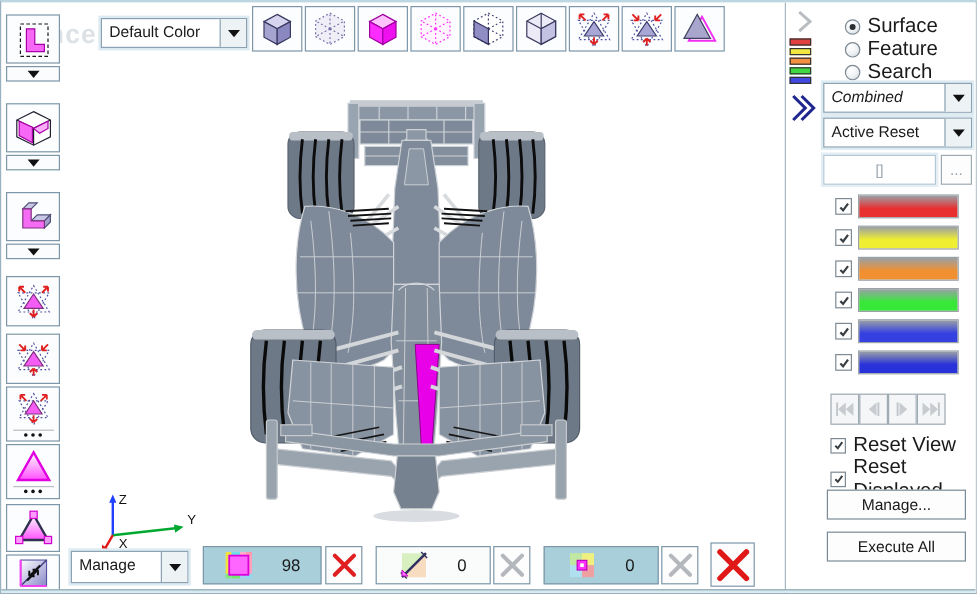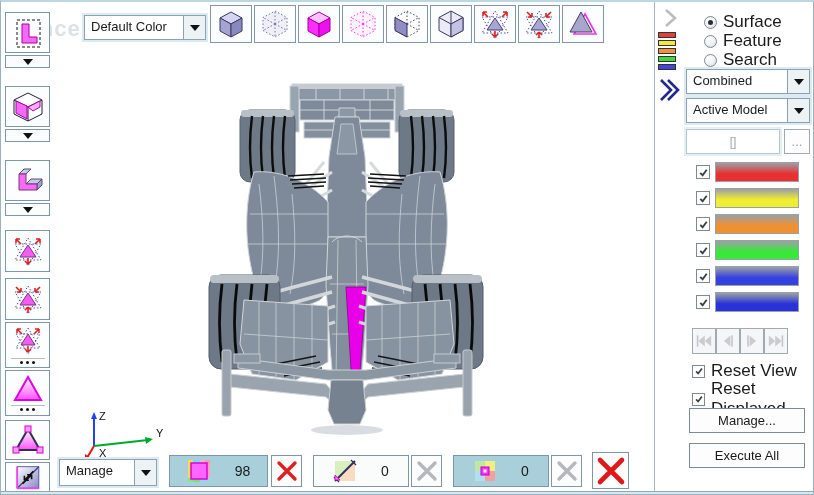--- a/index.html
+++ b/index.html
@@ -419,28 +419,28 @@
     </div>
     <div class="radio-row" style="left:49px;top:29px;">
       <span class="radio"></span>
       <span class="rlabel">Feature</span>
     </div>
     <div class="radio-row" style="left:49px;top:48px;text-align:center;">
       <span class="radio"></span>
       <span class="rlabel">Search</span>
     </div>
 
-    <div class="combo" style="left:31px;top:67px;width:124px;height:25px;">
+    <div class="combo" style="left:31px;top:67px;width:124px;height:25px;font-style:italic;">
       <span class="combo-val">Combined</span>
       <span class="combo-btn">
           <span class="caret"></span>
         </span>
     </div>
     <div class="combo" style="left:31px;top:96px;width:124px;height:25px;">
-      <span class="combo-val">Active Model</span>
+      <span class="combo-val">Active Reset</span>
       <span class="combo-btn">
           <span class="caret"></span>
         </span>
     </div>
 
     <div style="position:absolute;left:31px;top:127px;width:94px;height:25px;border:1px solid #b4c8d4;box-shadow:0 0 0 2px #e4eef4;
          display:flex;align-items:center;justify-content:center;font-size:12px;color:#9aa6ae;">
       <span>[]</span>
     </div>
     <div class="btn" style="left:129px;top:127px;width:26px;height:25px;color:#9aa6ae;border-color:#9fabb3;">

